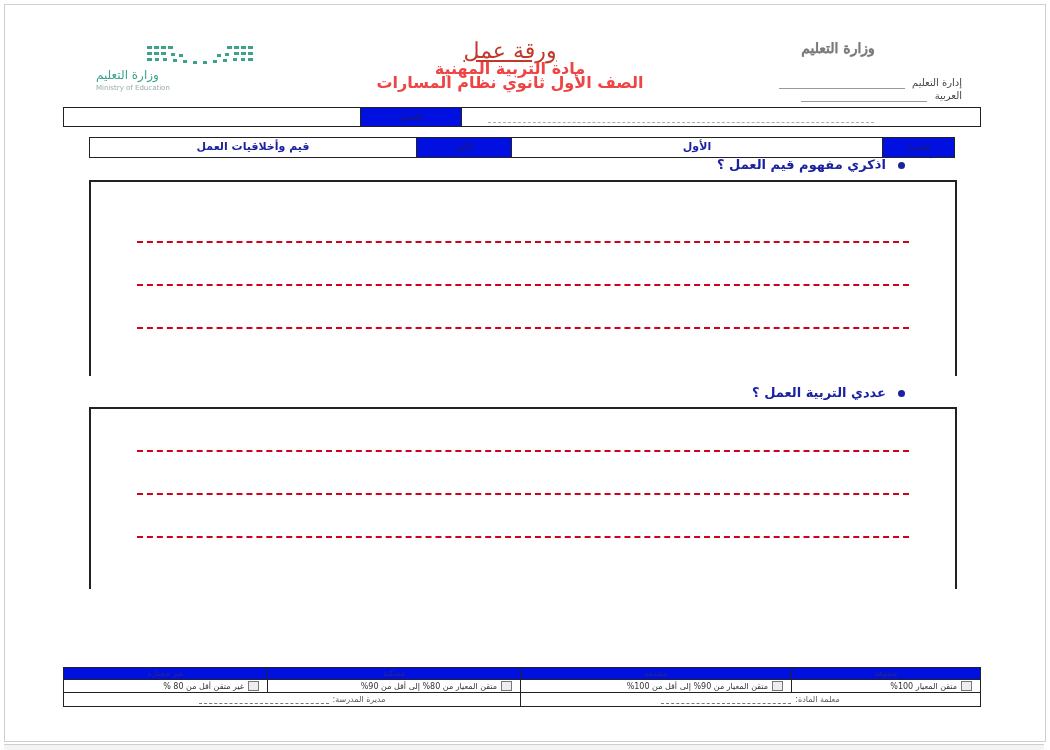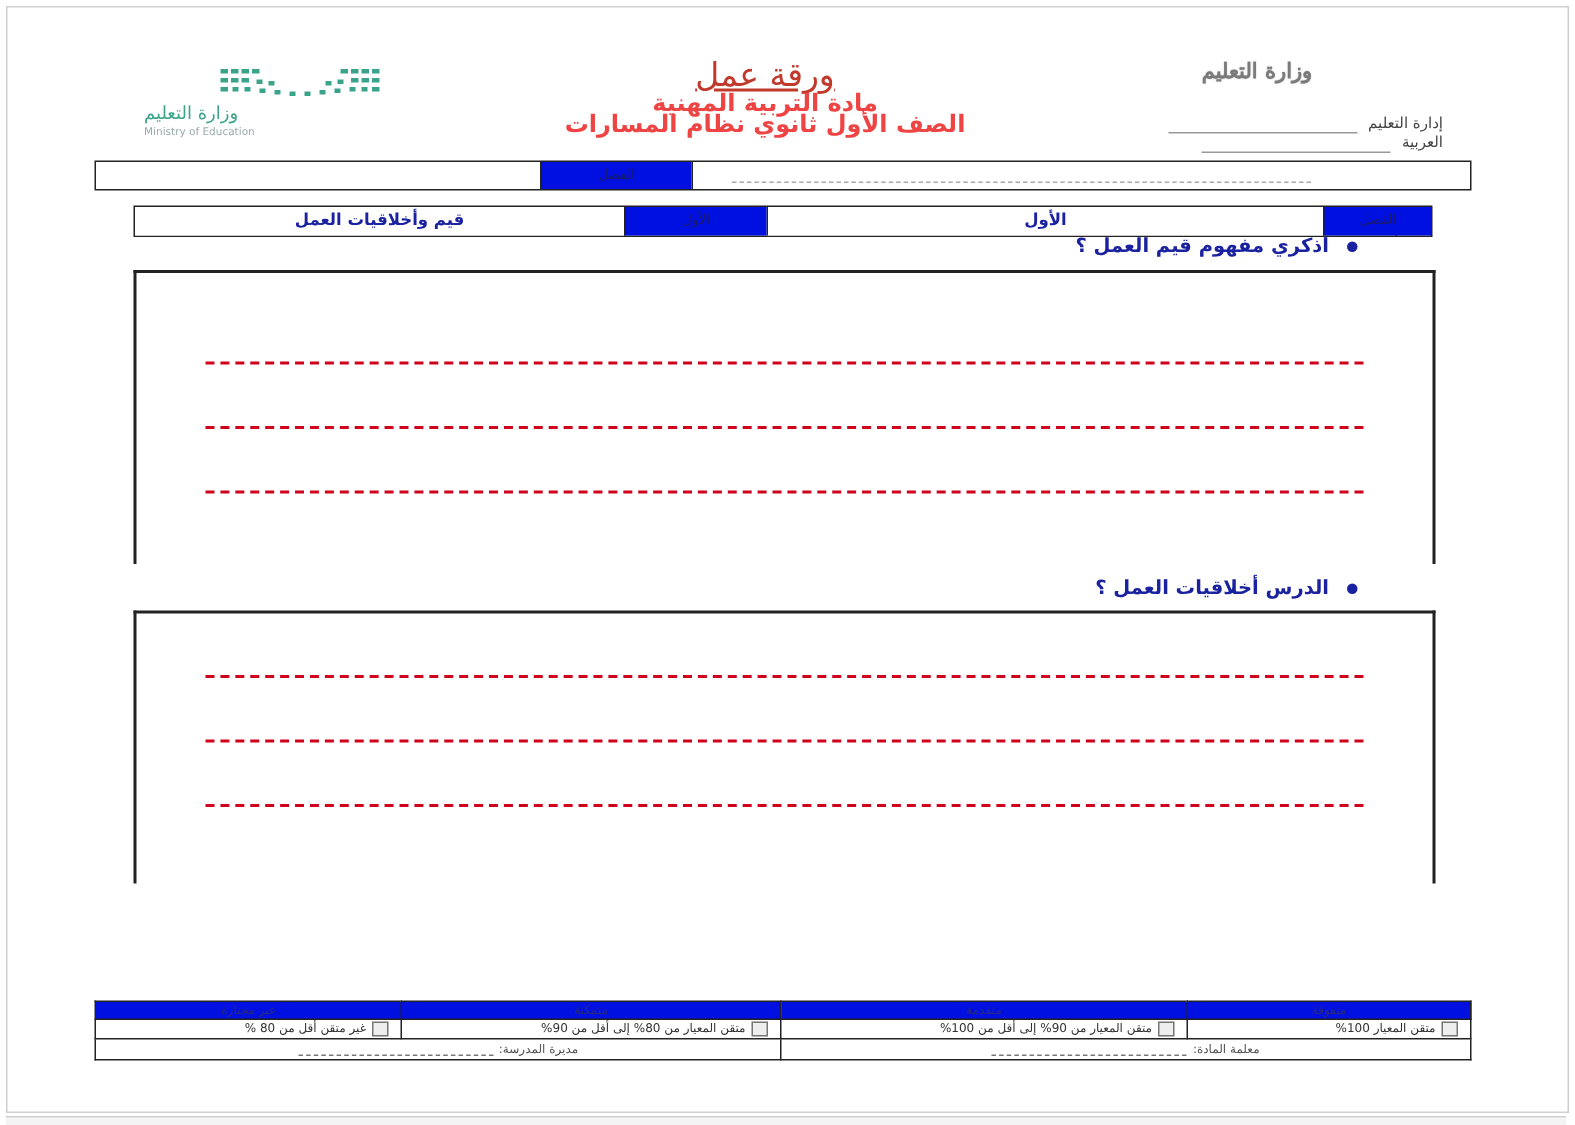--- a/index.html
+++ b/index.html
@@ -139,21 +139,21 @@
 <div class="abs question" style="left:600px; top:157px; width:305px; text-align:right;">
   <span class="bullet"></span><span>اذكري مفهوم قيم العمل ؟</span>
 </div>
 <div class="abs answer-box" style="left:89px; top:180px; width:868px; height:196px;">
   <div class="answer-line" style="top:59px;"></div>
   <div class="answer-line" style="top:102px;"></div>
   <div class="answer-line" style="top:145px;"></div>
 </div>
 
 <div class="abs question" style="left:600px; top:385px; width:305px; text-align:right;">
-  <span class="bullet"></span><span>الدرس أخلاقيات العمل ؟</span>
+  <span class="bullet"></span><span>عددي التربية العمل ؟</span>
 </div>
 <div class="abs answer-box" style="left:89px; top:407px; width:868px; height:182px;">
   <div class="answer-line" style="top:41px;"></div>
   <div class="answer-line" style="top:84px;"></div>
   <div class="answer-line" style="top:127px;"></div>
 </div>
 
 <table class="rubric">
   <tbody>
       <tr class="head">

